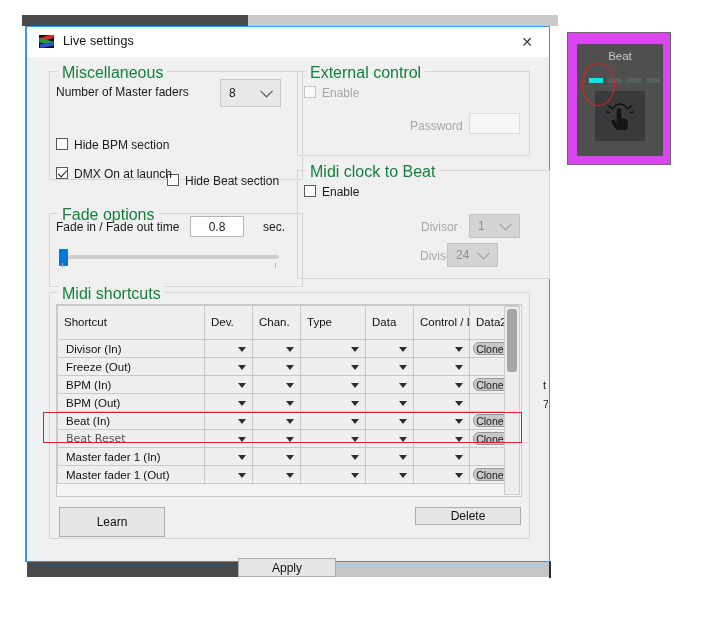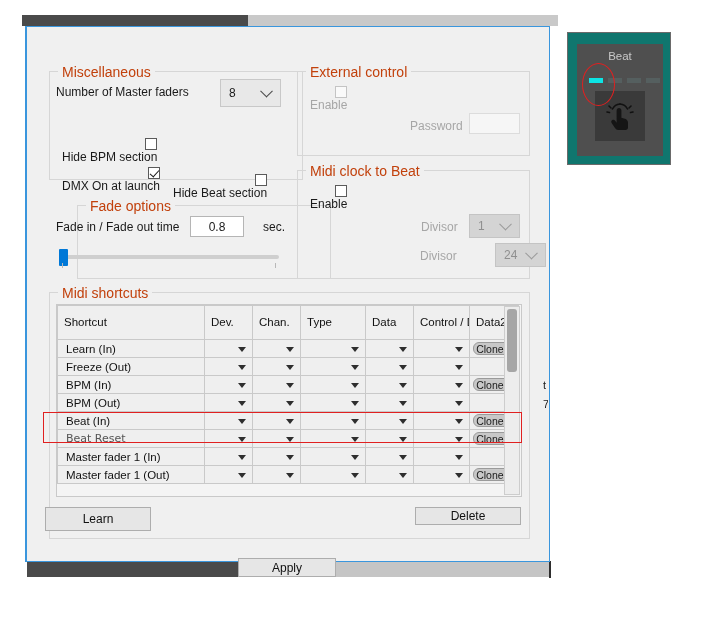--- a/index.html
+++ b/index.html
@@ -50,28 +50,28 @@
     display:flex; align-items:center; justify-content:center;
     font-size:14px; color:#3b3b3b; cursor:pointer; background:#fff;
   }
 
   .body-area { position:absolute; left:0; top:30px; right:0; bottom:0; background:#f0f0f0; }
 
   
   .group { position:absolute; border:1px solid #d6d6d6; background:transparent; }
   .group > legend, .grp-title {
     position:absolute; top:-8px; left:8px; background:#f0f0f0; padding:0 4px;
-    font-size:14px; color:#c2410c; white-space:nowrap;
+    font-size:16px; color:#15803d; white-space:nowrap;
   }
 
   .lbl { position:absolute; font-size:12px; color:#1a1a1a; white-space:nowrap; }
   .lbl.dim { color:#a6a6a6; }
 
   
-  .cb { position:absolute; display:flex; align-items:flex-end; cursor:pointer;flex-direction:column; }
+  .cb { position:absolute; display:flex; align-items:flex-start; cursor:pointer; }
   .cb .box {
     width:12px; height:12px; border:1px solid #5a5a5a; background:#fff;
     box-sizing:border-box; position:relative; flex:0 0 auto;
   }
   .cb.dim .box { border-color:#c4c4c4; background:#fafafa; }
   .cb .box.checked::after {
     content:""; position:absolute; left:3px; top:0px; width:4px; height:8px;
     border:solid #1a1a1a; border-width:0 1.6px 1.6px 0; transform:rotate(42deg);
   }
   .cb .txt { font-size:12px; color:#1a1a1a; margin-left:6px; white-space:nowrap; }
@@ -160,21 +160,21 @@
     pointer-events:none; background:transparent;
   }
   .anno-ellipse {
     position:absolute; border:1.8px solid #e02020; border-radius:50%;
     box-sizing:border-box; pointer-events:none; background:transparent;
   }
 
   
   .side-panel {
     position:absolute; left:567px; top:32px; width:104px; height:133px;
-    background:#0f766e; border:1px solid #6a6a6a; box-sizing:border-box;
+    background:#d946ef; border:1px solid #6a6a6a; box-sizing:border-box;
   }
   .beat-card {
     position:absolute; left:9px; top:11px; width:86px; height:112px; background:#4f4f4f;
   }
   .beat-title {
     position:absolute; top:6px; left:0; width:100%; text-align:center;
     font-size:11.5px; color:#c9c9c9;
   }
   .dash { position:absolute; top:34px; height:5px; width:14px; background:#555f5f; }
   .dash.on { background:#0ce5e5; }
@@ -189,20 +189,29 @@
 <div id="root">
 
   <div class="bg-dark-top"></div>
   <div class="bg-light-top"></div>
   <div class="bg-dark-bot"></div>
   <div class="bg-light-bot"></div>
   <div class="bg-edge-line"></div>
 
   <div class="dialog">
 
+    <div class="titlebar">
+      <span class="app-icon">
+        <i class="ic-r"></i>
+          <i class="ic-g"></i>
+          <i class="ic-b"></i>
+      </span>
+      <span class="title-text">Live settings</span>
+      <div class="close-btn">✕</div>
+    </div>
 
     <div class="body-area">
 
       <div class="group" style="left:22px; top:14px; width:252px; height:107px;">
         <span class="grp-title">Miscellaneous</span>
       </div>
       <span class="lbl" style="left:29px; top:28px;">Number of Master faders</span>
       <div class="combo" style="left:193px; top:22px; width:61px; height:28px;">
         <span class="val">8</span>
         <span class="chev"></span>
@@ -214,55 +223,55 @@
       </div>
       <div class="cb" style="left:140px; top:81px;margin-top:36px;">
         <span class="box"></span>
         <span class="txt">Hide Beat section</span>
       </div>
       <div class="cb" style="left:29px; top:110px;">
         <span class="box checked"></span>
         <span class="txt">DMX On at launch</span>
       </div>
 
-      <div class="group" style="left:22px; top:148px; width:252px; height:72px;margin-left:28px;">
+      <div class="group" style="left:22px; top:156px; width:252px; height:72px;">
         <span class="grp-title">Fade options</span>
       </div>
       <span class="lbl" style="left:29px; top:163px;">Fade in / Fade out time</span>
       <div class="tinput" style="left:163px; top:159px; width:54px; height:21px;">0.8</div>
       <span class="lbl" style="left:228px; top:163px;margin-left:8px;">sec.</span>
       <div class="slider-track" style="left:32px; top:198px; width:220px;"></div>
       <div class="slider-thumb" style="left:32px; top:192px;"></div>
       <div class="slider-tick" style="left:35px; top:206px;"></div>
       <div class="slider-tick" style="left:248px; top:206px;"></div>
 
       <div class="group" style="left:270px; top:14px; width:231px; height:83px;">
         <span class="grp-title">External control</span>
       </div>
       <div class="cb dim" style="left:277px; top:29px;">
         <span class="box"></span>
         <span class="txt">Enable</span>
       </div>
       <span class="lbl dim" style="left:383px; top:62px;">Password</span>
       <div class="tinput dim" style="left:442px; top:56px; width:51px; height:21px;"></div>
 
-      <div class="group" style="left:270px; top:113px; width:231px; height:107px;">
+      <div class="group" style="left:270px; top:113px; width:231px; height:107px;padding-left:20px;">
         <span class="grp-title">Midi clock to Beat</span>
       </div>
       <div class="cb" style="left:277px; top:128px;">
         <span class="box"></span>
         <span class="txt">Enable</span>
       </div>
       <span class="lbl dim" style="left:394px; top:163px;">Divisor</span>
       <div class="combo dim" style="left:442px; top:157px; width:51px; height:24px;">
         <span class="val">1</span>
         <span class="chev"></span>
       </div>
       <span class="lbl dim" style="left:393px; top:192px;">Divisor</span>
-      <div class="combo dim" style="left:468px; top:186px; width:51px; height:24px;">
+      <div class="combo dim" style="left:420px; top:186px; width:51px; height:24px;">
         <span class="val">24</span>
         <span class="chev"></span>
       </div>
 
       <div class="group" style="left:22px; top:235px; width:479px; height:245px;">
         <span class="grp-title">Midi shortcuts</span>
       </div>
 
       <div class="tbl-wrap" style="left:29px; top:247px; width:466px; height:193px;">
         <table class="grid">
@@ -272,21 +281,21 @@
               <th style="width:48px">Dev.</th>
               <th style="width:48px">Chan.</th>
               <th style="width:65px">Type</th>
               <th style="width:48px">Data</th>
               <th style="width:56px">Control / Data2On</th>
               <th style="width:49px">Data2Off</th>
             </tr>
           </thead>
           <tbody>
             <tr>
-              <td class="sc">Learn (In)</td>
+              <td class="sc">Divisor (In)</td>
               <td class="dd">
                   <span class="ddarrow"></span>
                 </td>
               <td class="dd">
                   <span class="ddarrow"></span>
                 </td>
               <td class="dd">
                   <span class="ddarrow"></span>
                 </td>
               <td class="dd">
@@ -447,21 +456,21 @@
                 </td>
             </tr>
           </tbody>
         </table>
       </div>
 
       <div class="sbar-track" style="left:477px; top:249px; width:16px; height:189px;">
         <div class="sbar-thumb" style="left:2px; top:2px; width:10px; height:63px;"></div>
       </div>
 
-      <div class="btn" style="left:18px; top:450px; width:106px; height:24px;">Learn</div>
+      <div class="btn" style="left:32px; top:450px; width:106px; height:30px;">Learn</div>
       <div class="btn" style="left:211px; top:501px; width:98px; height:19px;">Apply</div>
 
       <div class="btn" style="left:388px; top:450px; width:106px; height:18px;">Delete</div>
 
     </div>
 
     <div class="clip-txt" style="left:516px; top:352px;">t</div>
     <div class="clip-txt" style="left:516px; top:371px;">7</div>
 
   </div>

